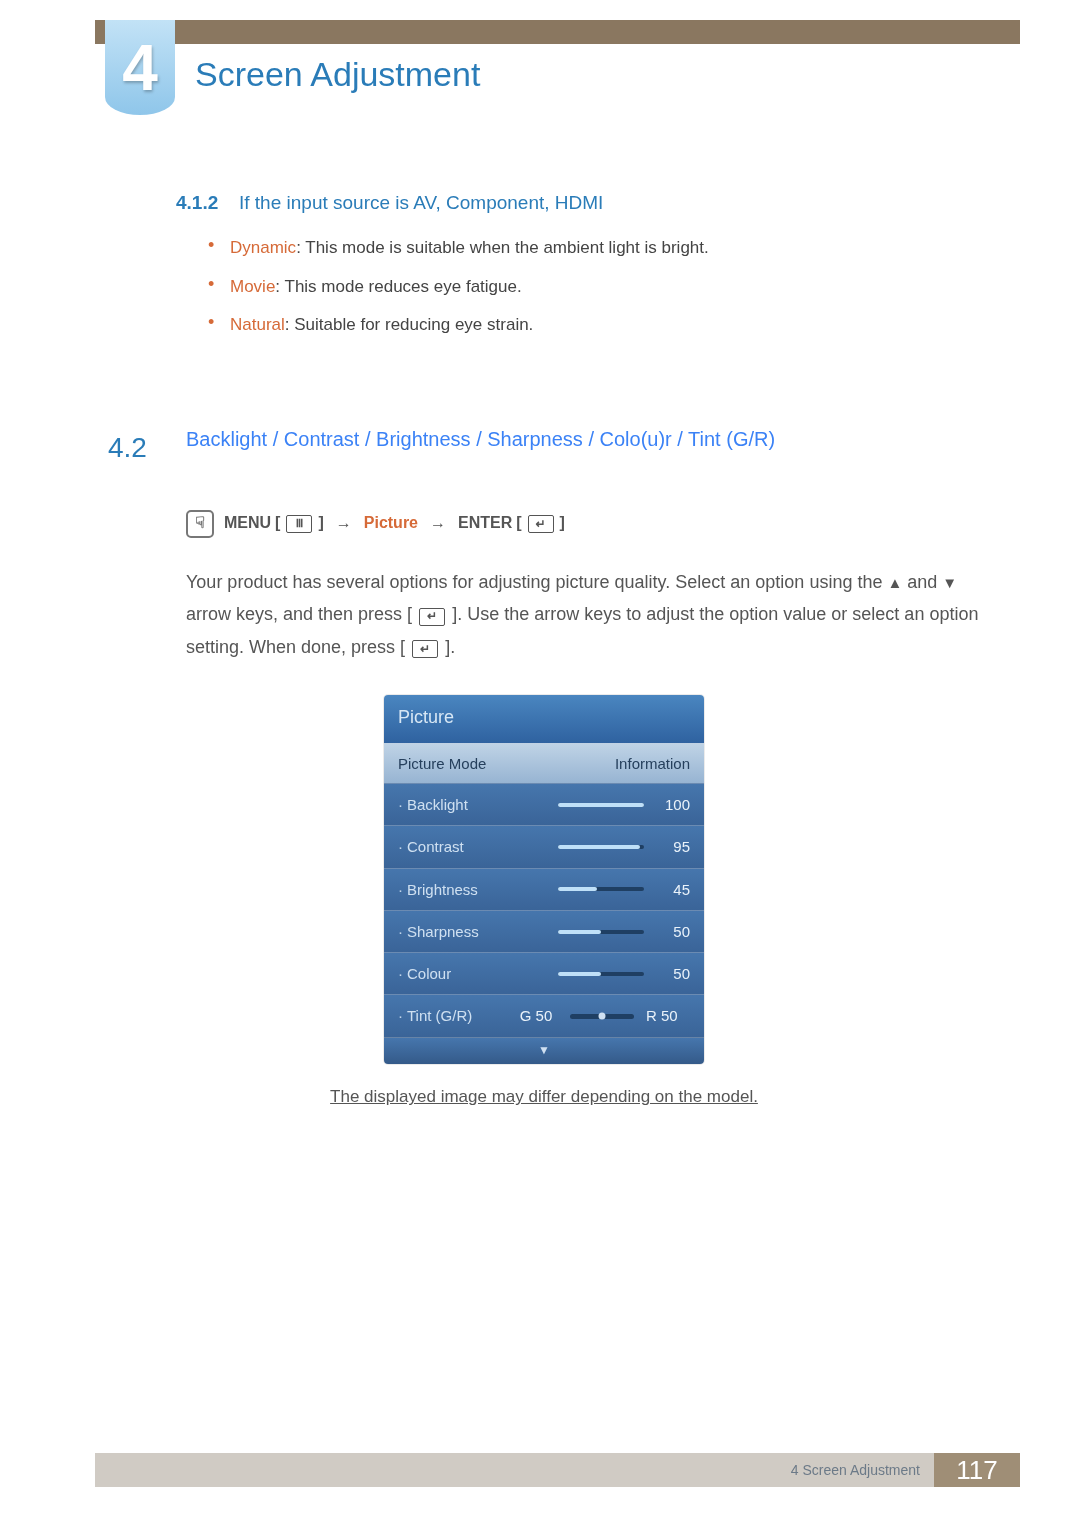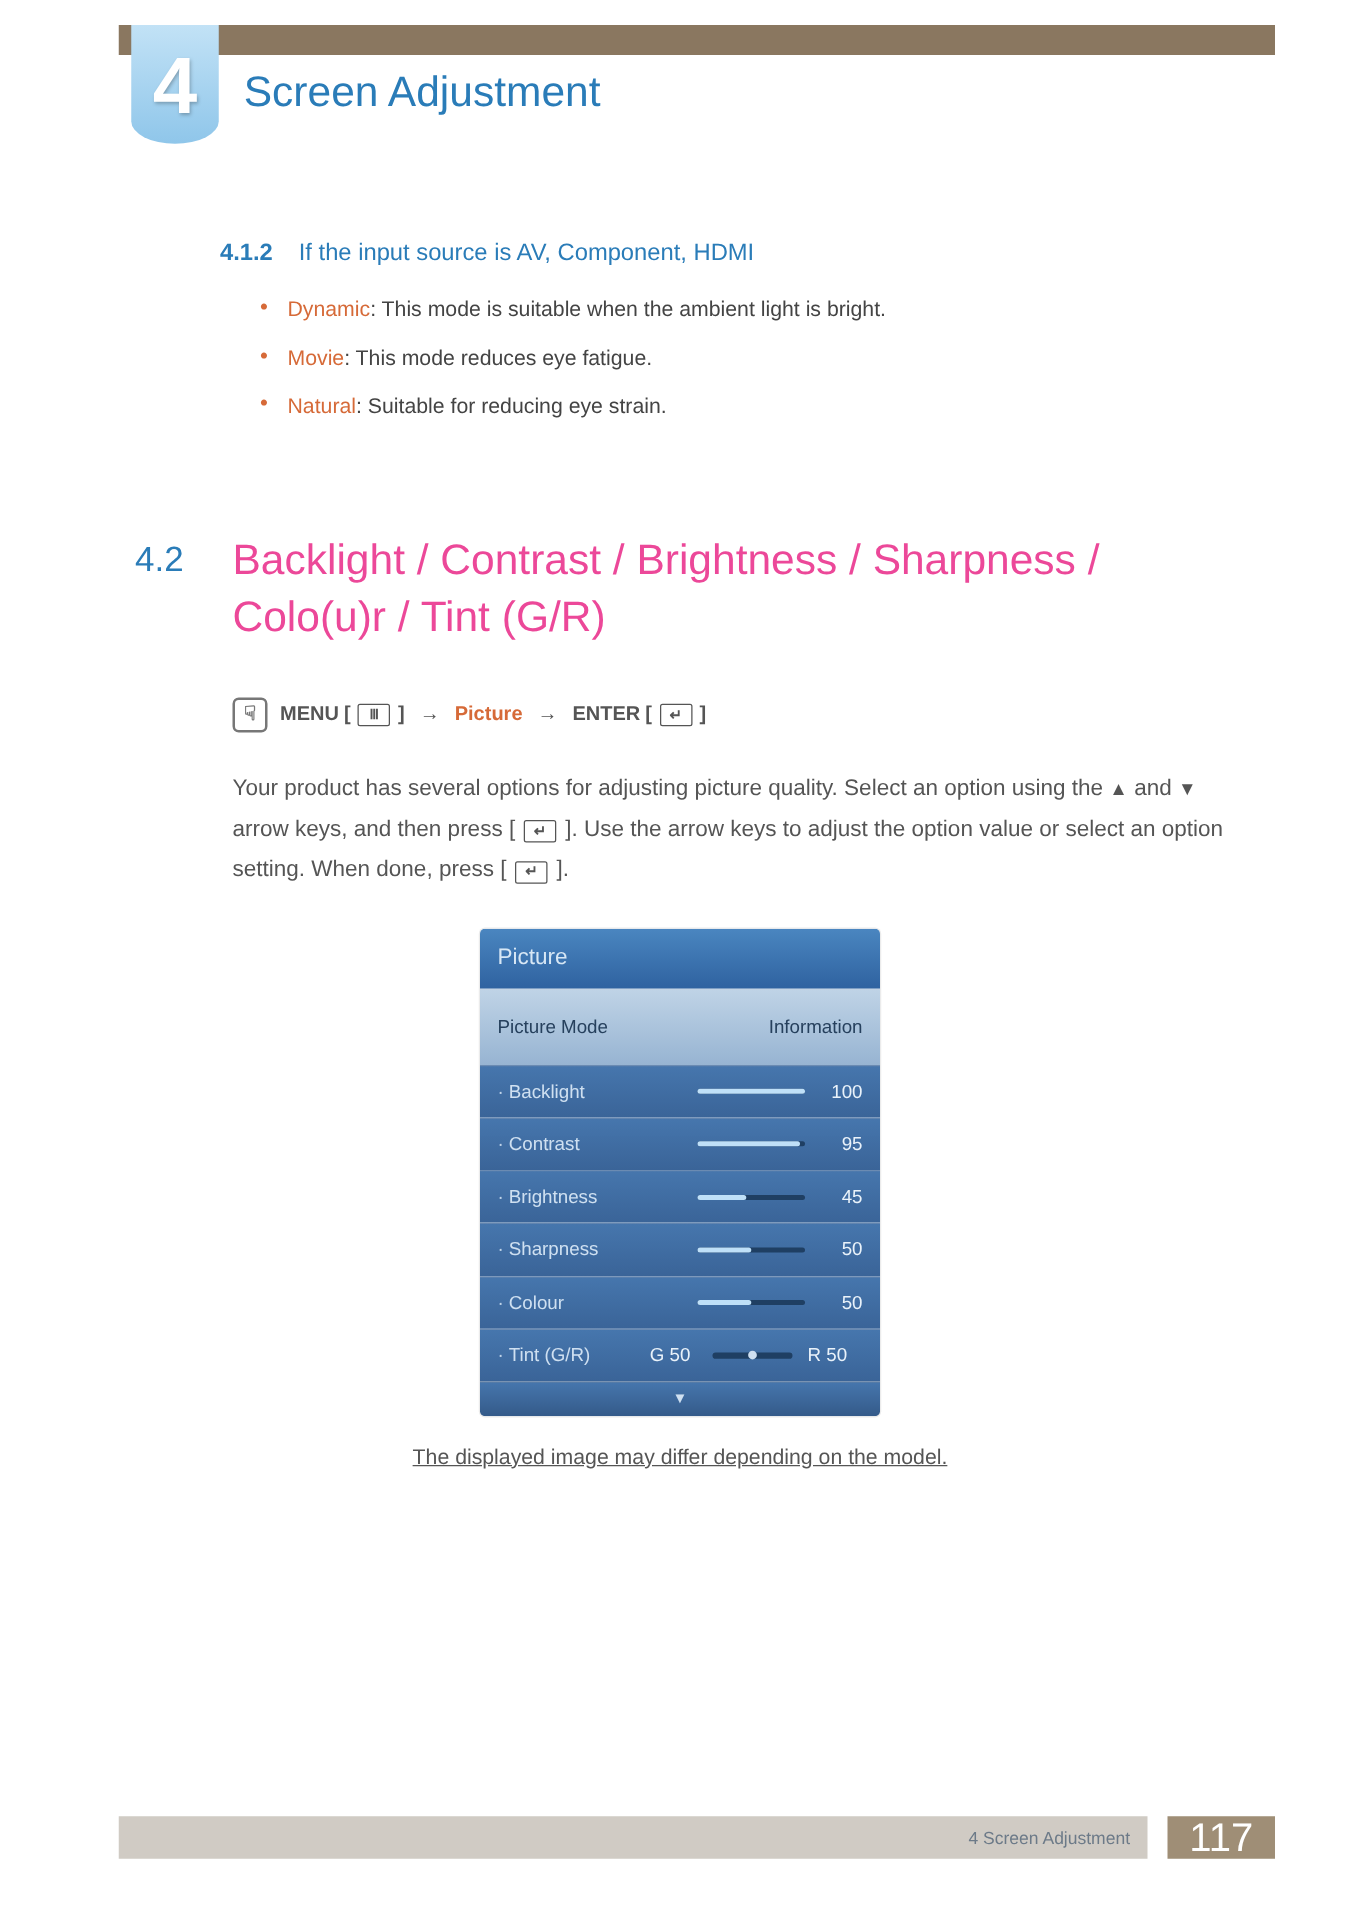--- a/index.html
+++ b/index.html
@@ -33,56 +33,56 @@
   .subsection { margin-left: 68px; margin-bottom: 6px; }
   .subsection .sec-num { margin-right: 16px; }
 
   ul.modes { list-style: none; margin: 18px 0 0 100px; }
   ul.modes li { margin: 12px 0; position: relative; padding-left: 22px; }
   ul.modes li::before { content: "•"; position: absolute; left: 0; top: 0; color: #d66a38; font-size: 18px; line-height: 1.2; }
   .mode-name { color: #d66a38; font-weight: normal; }
 
   .major { display: flex; margin-top: 88px; }
   .major .num { color: #2a7cb8; font-size: 28px; width: 78px; flex: 0 0 78px; }
-  .major .ttl { color: #ec4899; font-size: 34px; line-height: 1.35; }
+  .major .ttl { color: #3b82f6; font-size: 20px; line-height: 1.35; }
 
   .o-row { margin: 40px 0 0 78px; display: flex; align-items: center; font-size: 16px; font-weight: bold; color: #555; gap: 4px; }
   .hand-icon { width: 28px; height: 28px; border: 2px solid #777; border-radius: 5px; display:flex; align-items:center; justify-content:center; margin-right:6px; font-size:16px; color:#777; }
   .o-row .orange { color: #d66a38; }
   .o-row .arrow { margin: 0 8px; }
   .menu-icon, .enter-icon { display:inline-flex; width:26px; height:18px; border:1.5px solid #555; border-radius:2px; margin:0 2px; align-items:center; justify-content:center; font-size:12px; }
   .menu-icon::before { content:"Ⅲ"; font-size:11px; }
   .enter-icon::before { content:"↵"; font-weight:bold; }
 
   .para { margin: 28px 0 0 78px; font-size: 18px; line-height: 1.8; color:#555; }
   .tri { font-size: 15px; }
 
   
   .osd { margin: 32px auto 0; width: 320px; border-radius: 4px; overflow:hidden; box-shadow: 0 0 0 1px rgba(0,0,0,.08); }
   .osd-title { background: linear-gradient(#4a86c0, #2f62a0); color:#d7e7f5; padding: 9px 14px 11px; font-size: 18px; }
-  .osd-head { background: linear-gradient(#bfd3e6, #97b4d2); color:#26405d; font-size:15px; padding: 18px 14px; display:flex; justify-content:space-between; border-top:1px solid rgba(255,255,255,.4);gap:36px; }
+  .osd-head { background: linear-gradient(#bfd3e6, #97b4d2); color:#26405d; font-size:15px; padding: 8px 14px; display:flex; justify-content:space-between; border-top:1px solid rgba(255,255,255,.4);gap:36px; }
   .osd-row { background: linear-gradient(#4676ad, #3a6498); color:#cfe0f1; font-size:15px; padding: 9px 14px; display:flex; align-items:center; border-top:1px solid rgba(255,255,255,.25); }
   .osd-row .dot { opacity:.9; margin-right:4px; }
   .osd-row .label { }
   .osd-row .spacer { flex: 1; }
   .osd-row .slider { width: 86px; height: 4px; background:#1f3f63; border-radius:2px; position:relative; margin-right:10px; }
   .osd-row .slider .fill { position:absolute; left:0; top:0; bottom:0; background:#bfe0f8; border-radius:2px; }
   .osd-row .val { width: 36px; text-align:right; color:#e9f2fa; }
   .osd-tint .tl { width:44px; text-align:center; color:#e9f2fa; margin-right:6px; }
   .osd-tint .bar { width:64px; height:5px; background:#1f3f63; border-radius:3px; position:relative; margin:0 6px; }
   .osd-tint .dotk { position:absolute; left:50%; top:50%; width:7px; height:7px; background:#cfe0f1; border-radius:50%; transform:translate(-50%,-50%); }
   .osd-tint .tr { width:44px; text-align:left; color:#e9f2fa; margin-left:6px; }
   .osd-foot { background: linear-gradient(#4676ad, #345a89); text-align:center; padding:3px 0 5px; color:#cfe0f1; font-size:12px; border-top:1px solid rgba(255,255,255,.25); }
 
   .note { text-align:center; margin-top: 20px; font-size:17px; color:#555;text-decoration:underline; }
 
   
   .footer { position:absolute; left:95px; right:60px; bottom:40px; height:34px; display:flex; align-items:stretch; }
   .footer .bar { flex:1; background:#d0cbc4; display:flex; align-items:center; justify-content:flex-end; padding-right:14px; font-size:14px; color:#6c7a88; }
-  .footer .pnum { width:86px; background:#9f8e76; color:#fff; display:flex; align-items:center; justify-content:center; font-size:32px; font-weight:400;margin-left:16px; }
+  .footer .pnum { width:86px; background:#9f8e76; color:#fff; display:flex; align-items:center; justify-content:center; font-size:26px; font-weight:400; }
 </style>
 </head>
 <body>
 <div class="page">
 
 <div class="topbar"></div>
 
 <div class="chapter-badge">
   <span>4</span>
 </div>

